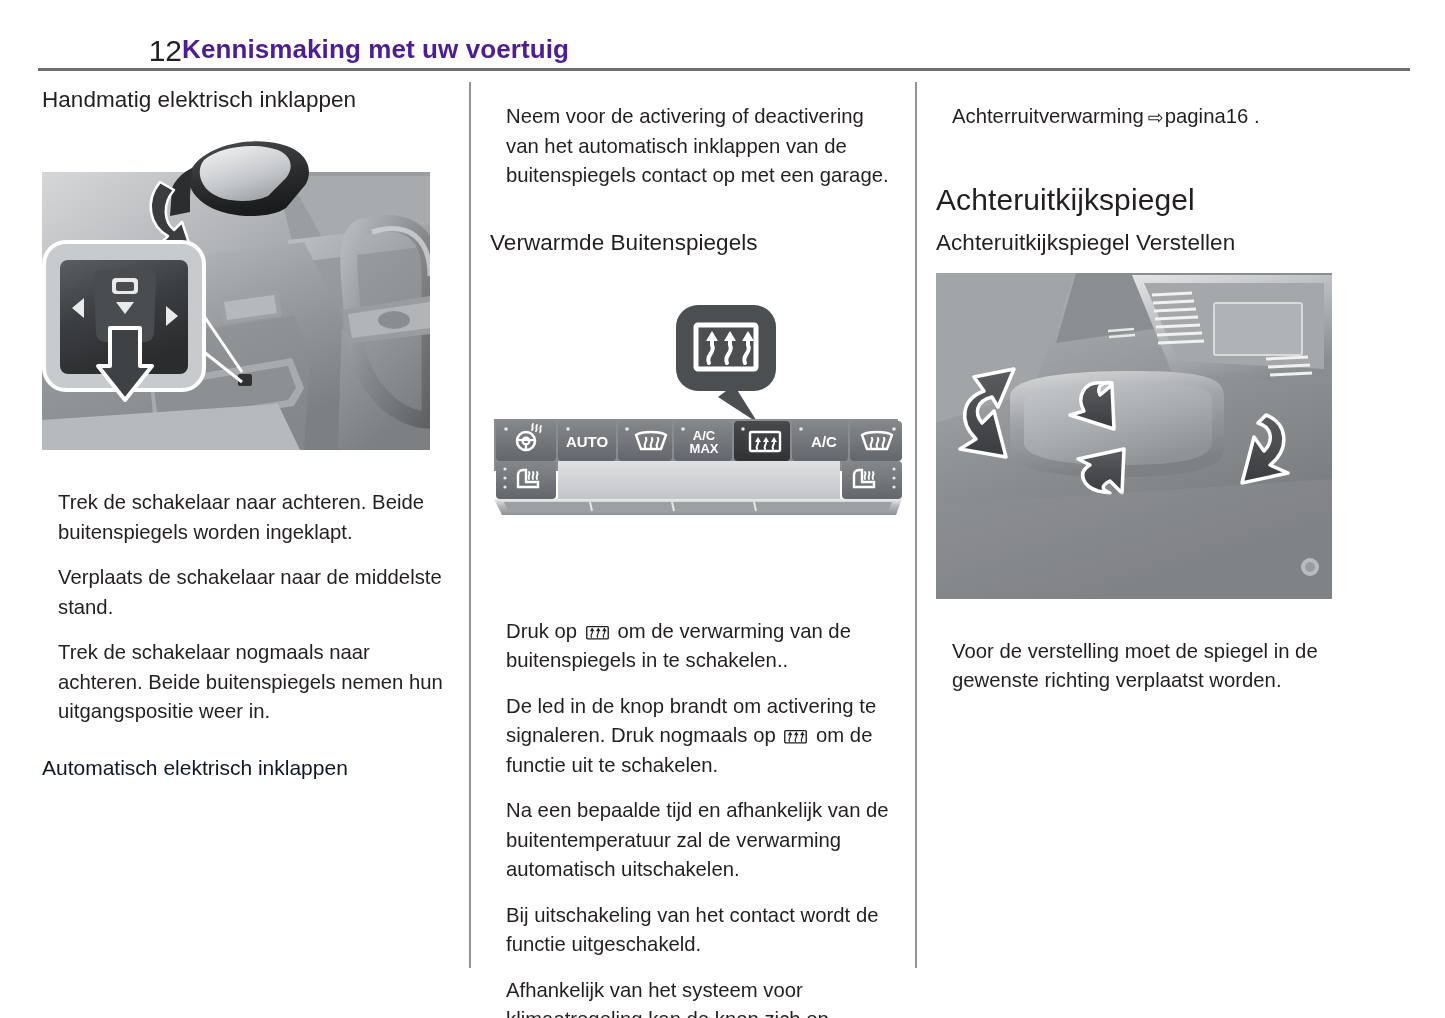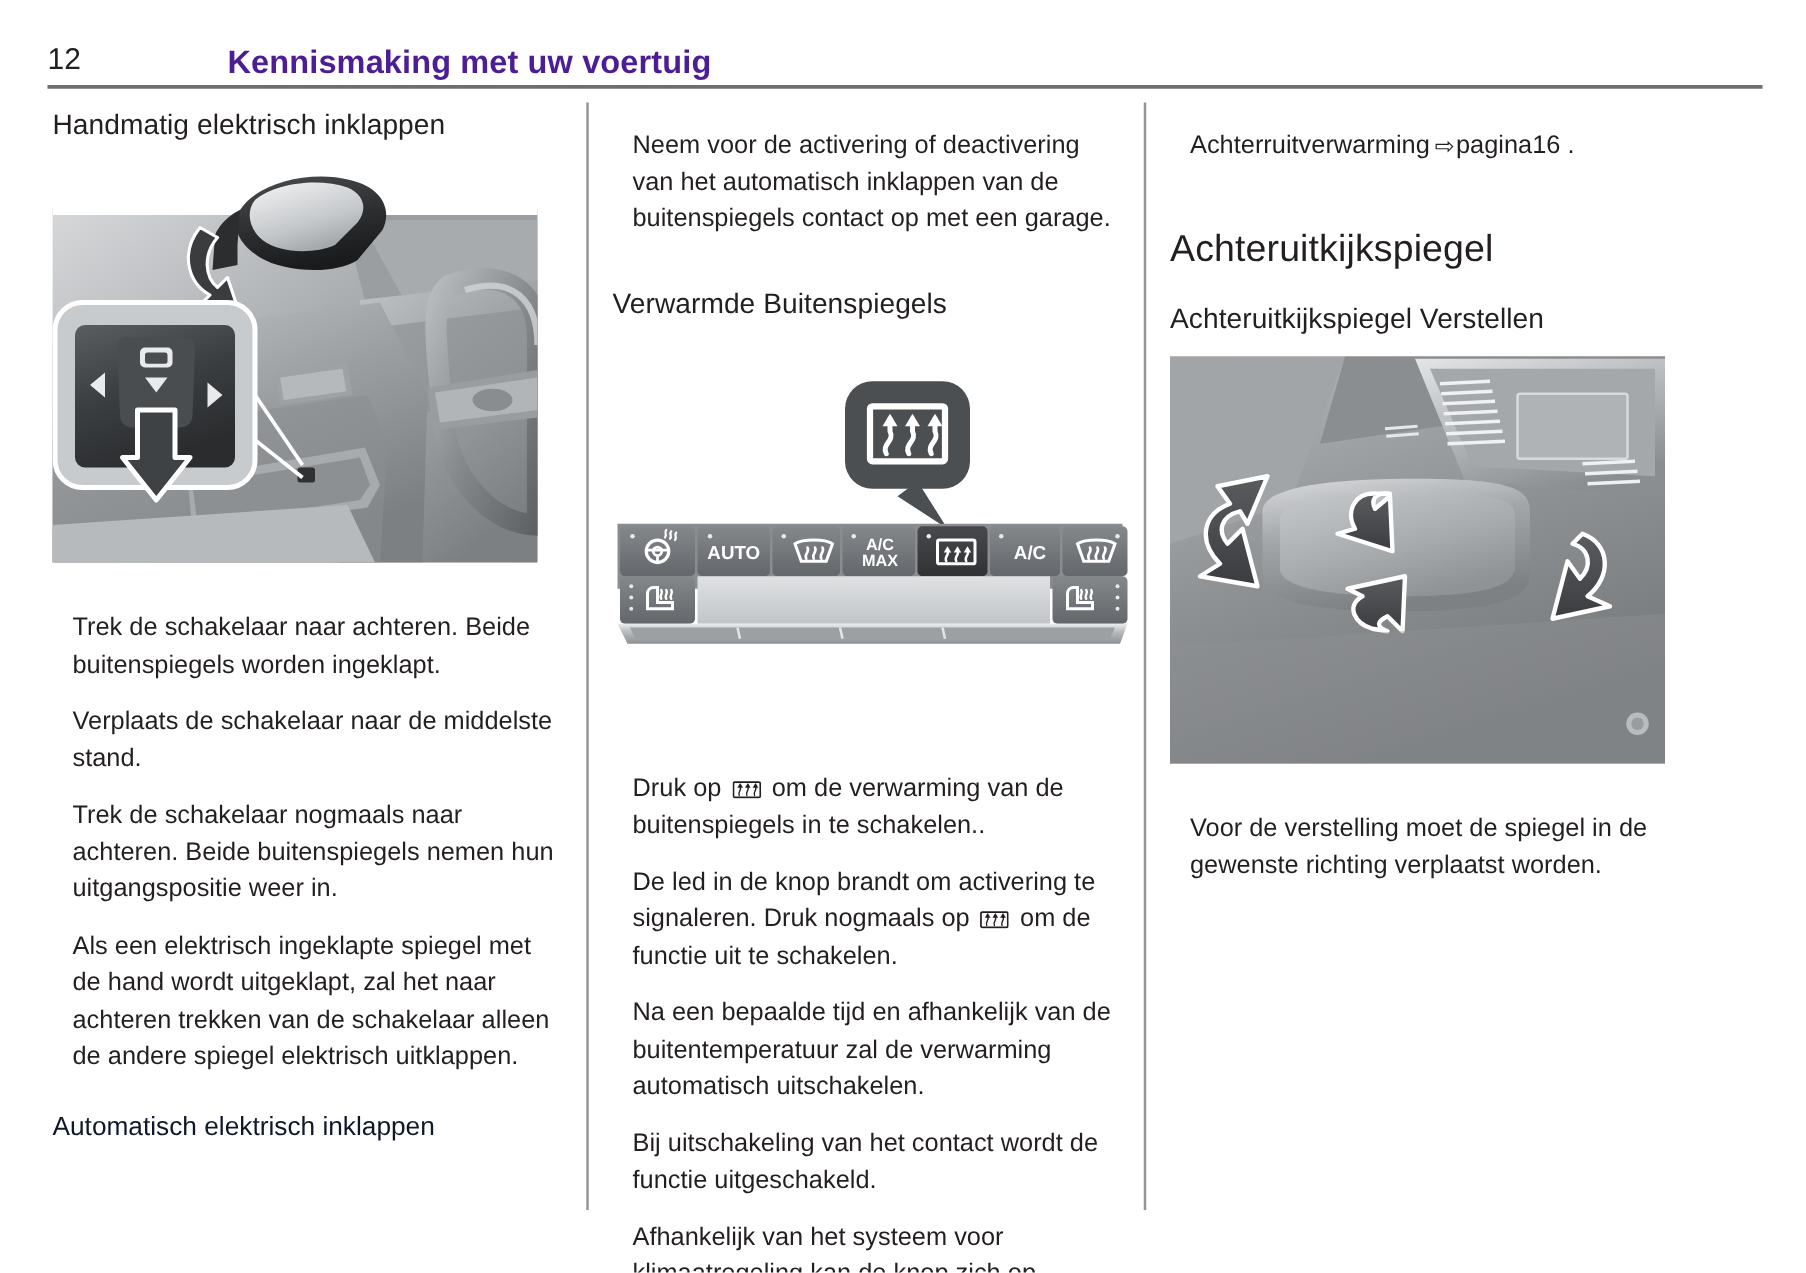--- a/index.html
+++ b/index.html
@@ -17,22 +17,22 @@
 
   .page { position: absolute; inset: 0; }
 
   
   .header {
     position: absolute;
     left: 38px; top: 34px; width: 1372px; height: 36px;
     display: flex; align-items: flex-start;
   }
   .page-num {
-    font-size: 24px; font-weight: 400; color: #231f20;
-    width: 144px; letter-spacing: 0px;
+    font-size: 30px; font-weight: 400; color: #231f20;
+    width: 144px; letter-spacing: 0px; text-align: right;
   }
   .header-title {
     font-size: 26px; font-weight: 700; color: #4c1d95;
     letter-spacing: 0.1px;
   }
   .header-rule {
     position: absolute; left: 38px; top: 68px;
     width: 1372px; height: 3px; background: #6d6e71;
   }
 
@@ -50,21 +50,21 @@
     position: absolute;
     width: 2px; background: #939598;
     top: 82px; height: 886px;
   }
   .divider-1 { left: 469px; }
   .divider-2 { left: 915px; }
 
   
   h1.sec {
     font-size: 30px; font-weight: 400; color: #231f20;
-    margin: 0 0 24px 0; line-height: 1.18;
+    margin: 0 0 12px 0; line-height: 1.18;
     letter-spacing: 0.1px;
   }
   h2.sub {
     font-size: 22.5px; font-weight: 400; color: #231f20;
     margin: 0 0 7px 0; line-height: 1.2;
     letter-spacing: 0.05px;
   }
   h3.subsub {
     font-size: 21px; font-weight: 400; color: #0f172a;
     margin: 0 0 16px 0; line-height: 1.2;
@@ -218,21 +218,20 @@
         <path d="M162,196 L200,252" stroke="#ffffff" stroke-width="3" fill="none"></path>
         <path d="M162,232 L200,262" stroke="#ffffff" stroke-width="3" fill="none"></path>
       </svg>
     </div>
 
     <div class="gap-m"></div>
 
     <p class="body">Trek de schakelaar naar achteren. Beide buitenspiegels worden ingeklapt.</p>
     <p class="body">Verplaats de schakelaar naar de middelste stand.</p>
     <p class="body">Trek de schakelaar nogmaals naar achteren. Beide buitenspiegels nemen hun uitgangspositie weer in.</p>
-    <p class="body">Als een elektrisch ingeklapte spiegel met de hand wordt uitgeklapt, zal het naar achteren trekken van de schakelaar alleen de andere spiegel elektrisch uitklappen.</p>
 
     <div class="gap-s"></div>
 
     <h3 class="subsub">Automatisch elektrisch inklappen</h3>
   </div>
 
   <div class="col col-mid">
 
     <p class="body">Neem voor de activering of deactivering van het automatisch inklappen van de buitenspiegels contact op met een garage.</p>
 

